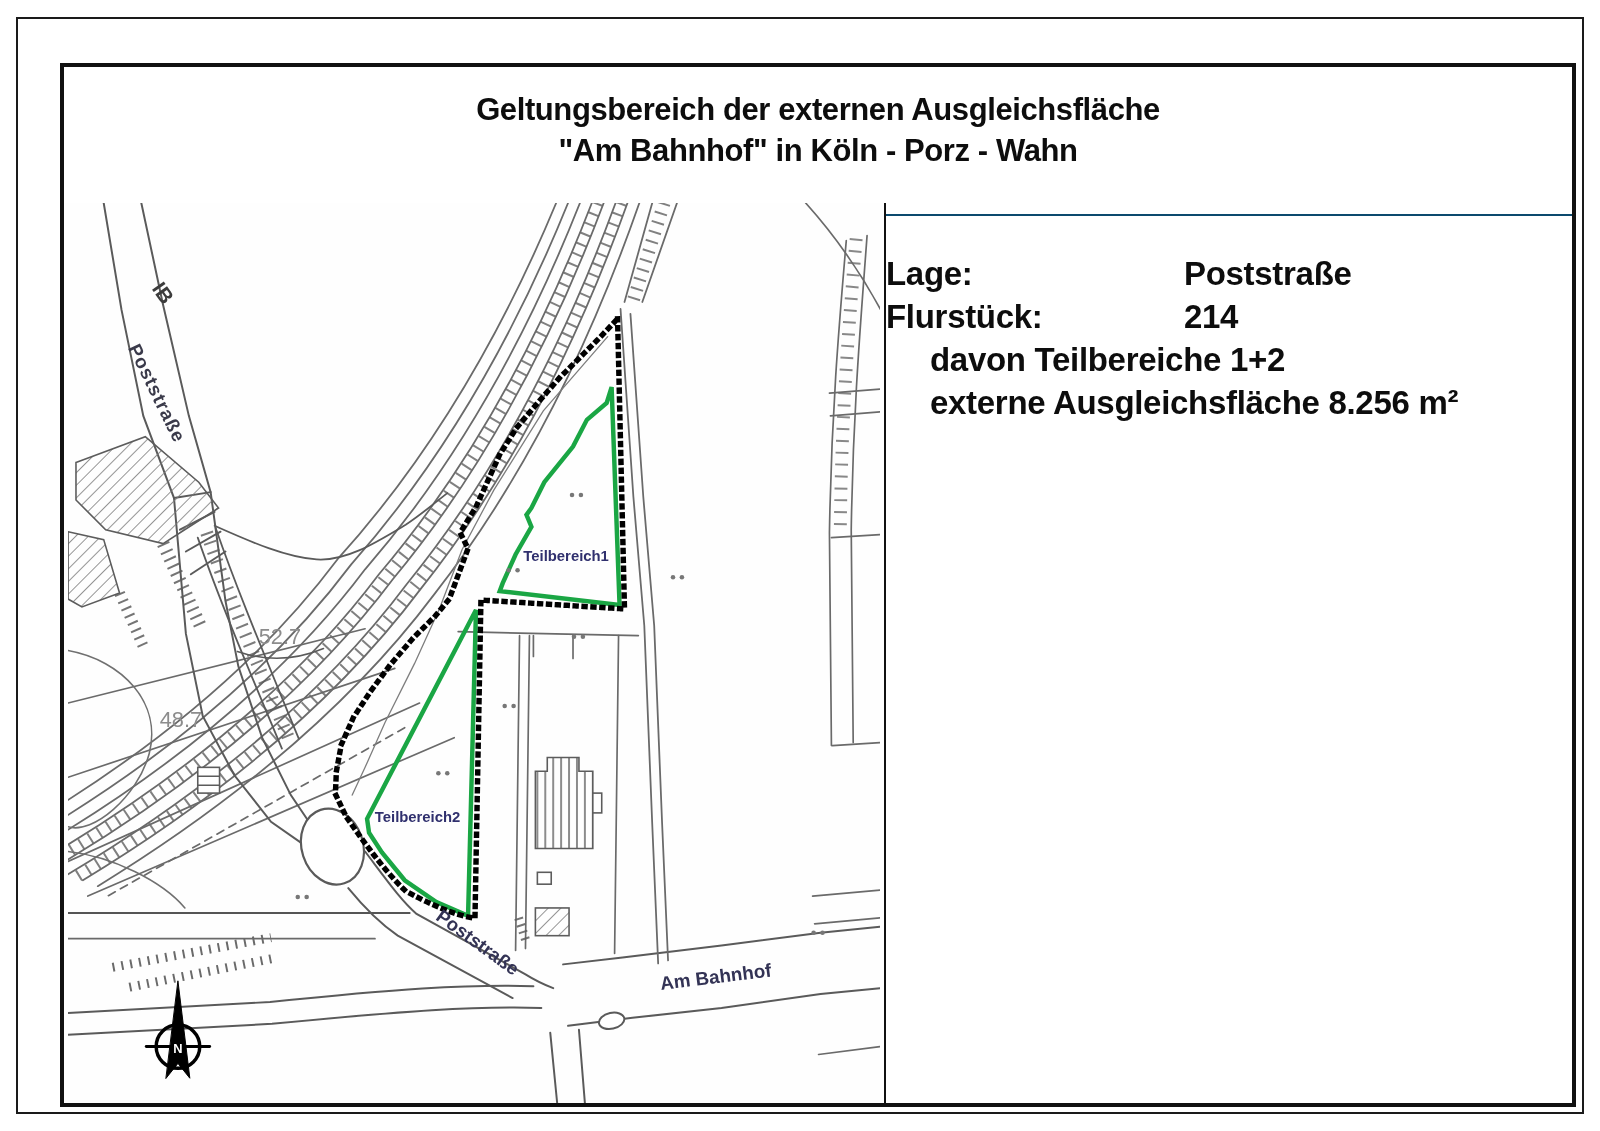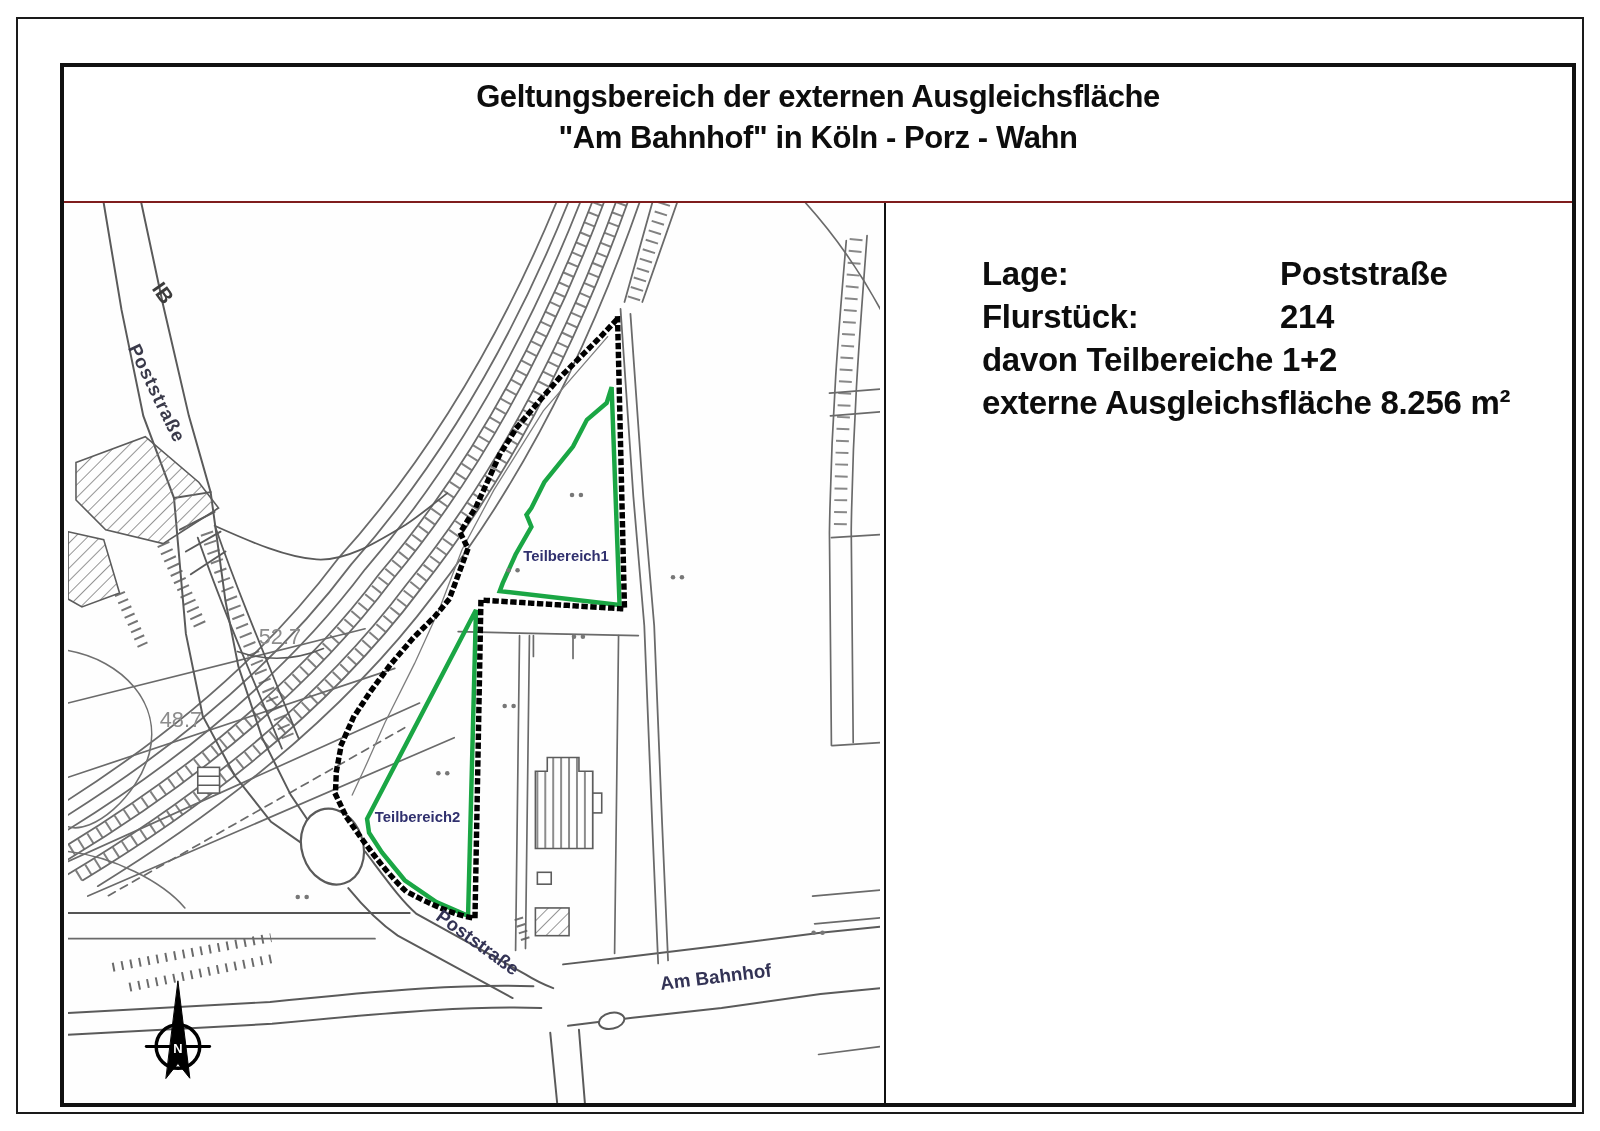--- a/index.html
+++ b/index.html
@@ -10,42 +10,42 @@
   .outer-frame{
     position:absolute;left:16px;top:17px;width:1564px;height:1093px;
     border:2px solid #1a1a1a;background:#fff;
   }
   .inner-frame{
     position:absolute;left:42px;top:44px;width:1508px;height:1036px;
     border:4px solid #111;background:#fff;
   }
   .title-block{
     position:absolute;left:0;top:0;width:100%;height:125px;
-    border-bottom:2px solid #7f1d1d;box-sizing:content-box;
-    text-align:center;padding-top:9px;
+    border-bottom:2px solid #0c4a6e;box-sizing:content-box;
+    text-align:center;padding-top:22px;
     font-weight:bold;font-size:31px;line-height:41px;letter-spacing:-0.4px;
     color:#0d0d0d;
   }
   .content{
     position:absolute;left:0;top:136px;width:100%;height:900px;display:flex;
   }
   .map-pane{
     width:820px;height:900px;position:relative;border-right:2px solid #111;
     flex:0 0 auto;background:#fefefe;
   }
   .map-pane svg{display:block;}
   .info-pane{
     flex:1;position:relative;padding-top:49px;
     font-weight:bold;font-size:33px;line-height:43px;letter-spacing:-0.3px;
     color:#0d0d0d;
   }
   .info-row{height:43px;white-space:nowrap;}
-  .info-label{display:inline-block;margin-left:96px;width:298px;}
+  .info-label{display:inline-block;width:298px;}
   .info-value{display:inline-block;}
-  .info-extra{height:43px;margin-left:96px;white-space:nowrap;}
+  .info-extra{height:43px;margin-left:44px;white-space:nowrap;}
   text{font-family:"Liberation Sans",sans-serif;}
 </style>
 </head>
 <body>
 
 <div class="outer-frame">
   <div class="inner-frame">
 
     <div class="title-block">
       <div>Geltungsbereich der externen Ausgleichsfläche</div>

